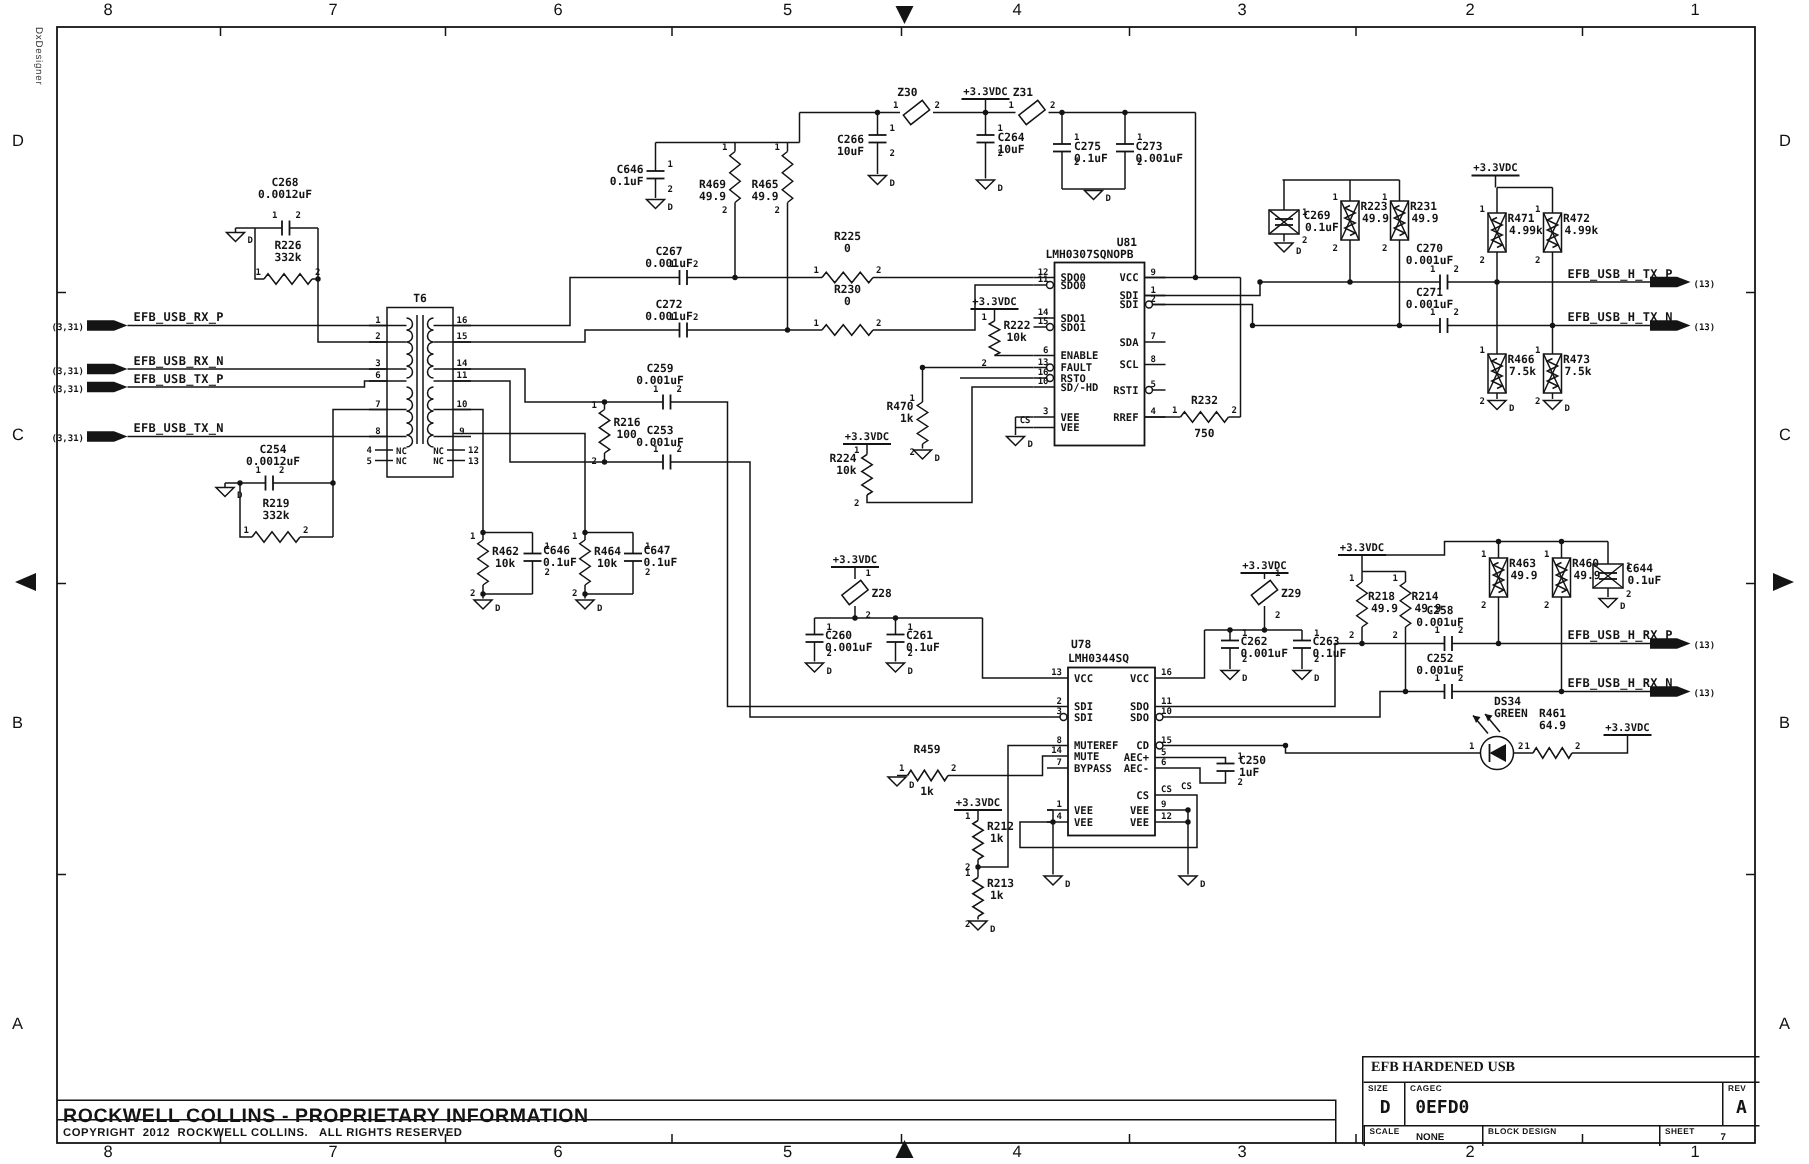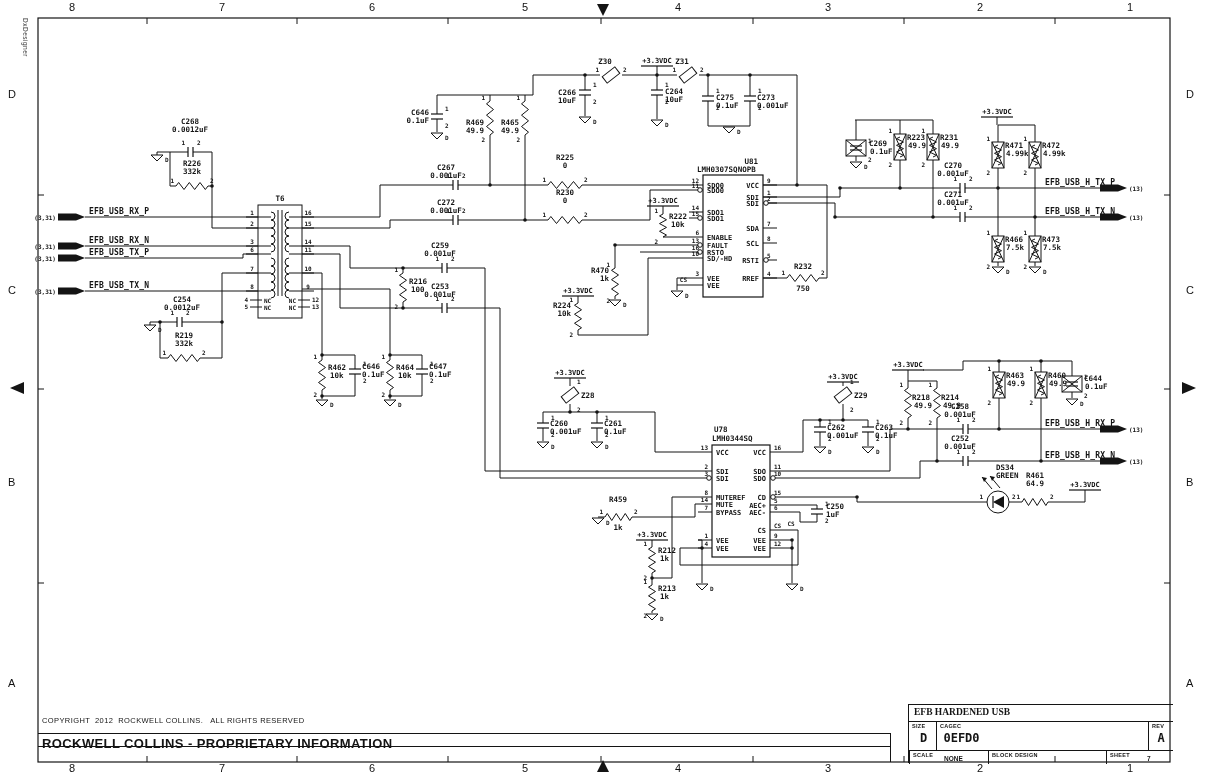--- a/index.html
+++ b/index.html
@@ -13,21 +13,21 @@
   .s7{font-size:7.5px;font-weight:bold;}
   .s6{font-size:6px;font-weight:bold;}
   .net{font-size:8px;font-weight:bold;letter-spacing:.2px;}
   .pn{font-size:7px;font-weight:bold;}
   .pwrt{font-size:7px;font-weight:bold;}
   .ov{position:absolute;}
   .zl{position:absolute;font-size:11px;color:#111;}
   #dxd{position:absolute;left:22px;top:18px;writing-mode:vertical-rl;font-size:6.5px;color:#333;letter-spacing:.5px;}
   
   #prop{left:42px;top:736px;font-size:13px;font-weight:bold;letter-spacing:.4px;white-space:pre;}
-  #copy{left:42px;top:716px;font-size:7.5px;font-weight:normal;letter-spacing:.4px;white-space:pre;}
+  #copy{left:42px;top:750px;font-size:7.5px;font-weight:bold;letter-spacing:.4px;white-space:pre;}
   .hline{position:absolute;border-top:1px solid #141414;}
   .vline{position:absolute;border-left:1px solid #141414;}
   
   #tb{left:908px;top:704px;width:264px;height:58px;border-left:1px solid #141414;border-top:1px solid #141414;}
   #tb .proj{position:absolute;left:5px;top:2px;font-family:"Liberation Serif",serif;font-weight:bold;font-size:9.5px;}
   #tb .tbl{position:absolute;left:0;top:16px;width:264px;height:42px;border-top:1px solid #141414;}
   .cell{position:absolute;border-left:1px solid #141414;box-sizing:border-box;}
   .cell:first-child{border-left:none;}
   .clabel{position:absolute;left:3px;top:1px;font-size:5.5px;font-weight:bold;letter-spacing:.3px;}
   .cval{position:absolute;left:0;right:0;top:9px;text-align:center;font-family:"DejaVu Sans Mono",monospace;font-weight:bold;font-size:12px;}

